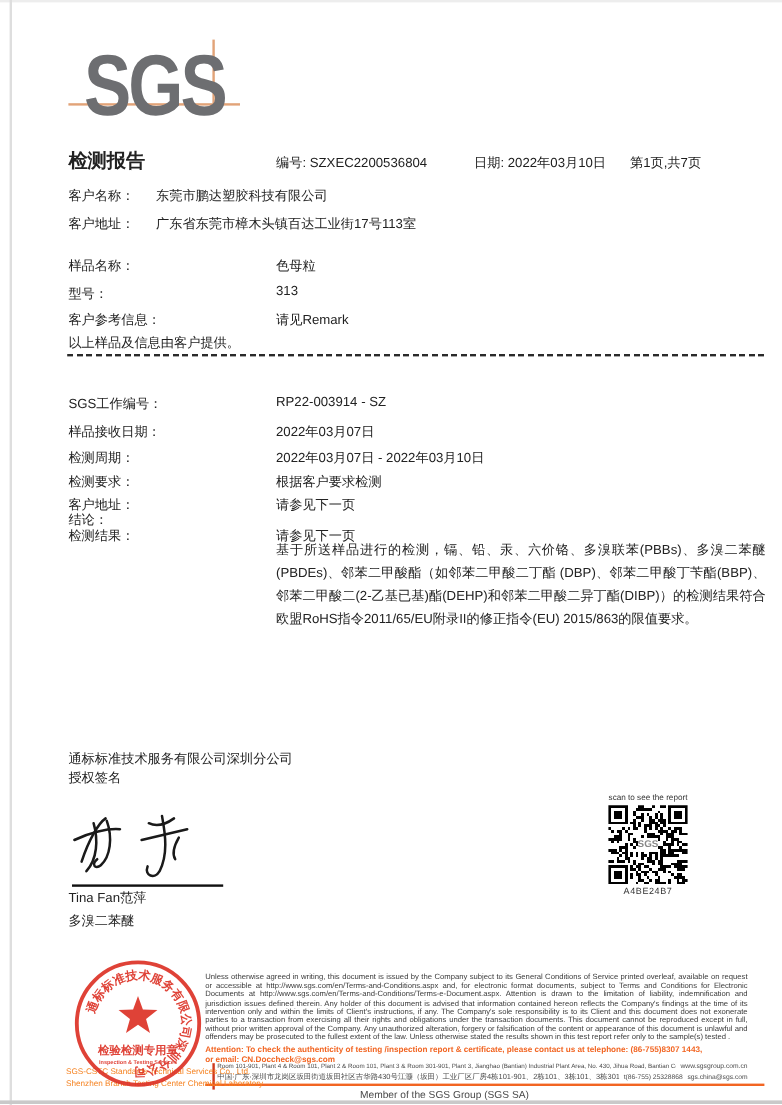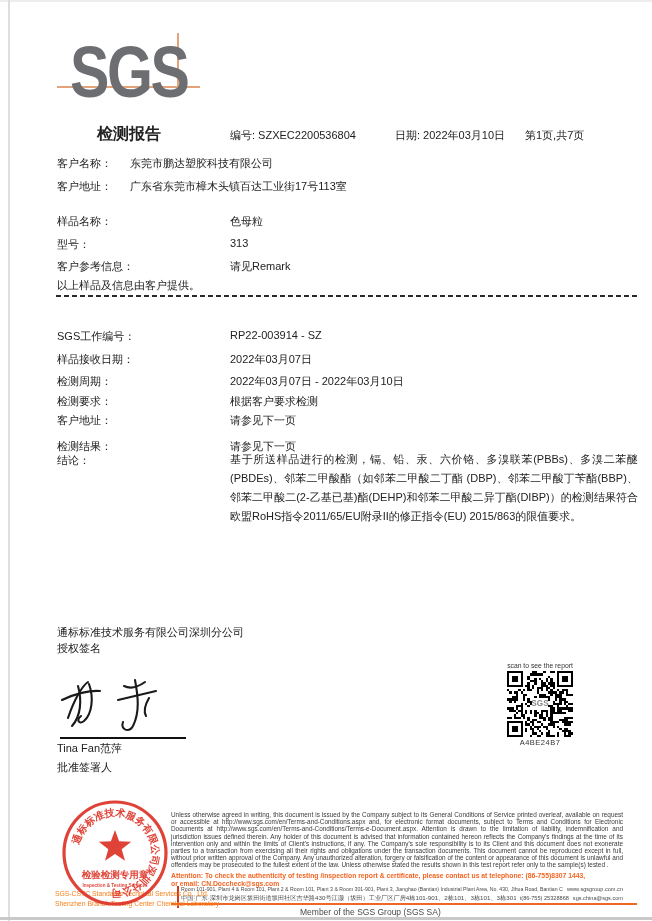--- a/index.html
+++ b/index.html
@@ -14,21 +14,21 @@
   .edge-top{left:0;top:0;width:652px;height:2px;background:#ededed;}
   .edge-bottom{left:0;top:917px;width:652px;height:3px;background:#c9c9c9;}
 
   
   .logo-text{left:70px;top:36px;font-weight:bold;font-size:72px;line-height:1;
     color:var(--logo-gray);transform:scaleX(.82);transform-origin:left top;letter-spacing:-3px;}
   .logo-hline{left:57px;top:86px;width:143px;height:2px;background:var(--tan);}
   .logo-vline{left:177px;top:33px;width:2px;height:62px;background:var(--tan);}
 
   
-  .doc-title{left:57px;top:124px;font-size:16px;font-weight:bold;margin-left:40px;}
+  .doc-title{left:57px;top:124px;font-size:16px;font-weight:bold;}
   .meta{top:128px;font-size:11px;font-weight:normal;color:#1d1d1d;}
   .meta-no{left:230px;}
   .meta-date{left:395px;text-align:right;}
   .meta-page{left:525px;}
 
   .row{position:absolute;left:57px;font-size:11px;white-space:nowrap;}
   .row .lbl{display:inline-block;}
   .val-near{position:absolute;left:73px;}   
   .val-far{position:absolute;left:173px;}   
 
@@ -122,41 +122,41 @@
   <span class="val-far">根据客户要求检测</span>
 </div>
 <div class="row" style="top:413px">
   <span class="lbl">客户地址：</span>
   <span class="val-far">请参见下一页</span>
 </div>
 <div class="row" style="top:439px">
   <span class="lbl">检测结果：</span>
   <span class="val-far">请参见下一页</span>
 </div>
-<div class="row" style="top:453px">结论：</div>
+<div class="row" style="top:426px">结论：</div>
 <div class="abs conclusion">基于所送样品进行的检测，镉、铅、汞、六价铬、多溴联苯(PBBs)、多溴二苯醚(PBDEs)、邻苯二甲酸酯（如邻苯二甲酸二丁酯 (DBP)、邻苯二甲酸丁苄酯(BBP)、邻苯二甲酸二(2-乙基已基)酯(DEHP)和邻苯二甲酸二异丁酯(DIBP)）的检测结果符合欧盟RoHS指令2011/65/EU附录II的修正指令(EU) 2015/863的限值要求。</div>
 
 <div class="row" style="top:625px">通标标准技术服务有限公司深圳分公司</div>
 <div class="row" style="top:641px">授权签名</div>
 
 <svg class="abs sig-svg" width="140" height="64" viewBox="0 0 140 64">
   <g fill="none" stroke="#1a1a1a" stroke-width="2.1" stroke-linecap="round">
     <path d="M10,46 C16,28 24,14 30,10"></path>
     <path d="M4,28 C16,22 32,18 42,19"></path>
     <path d="M20,14 C24,28 23,44 14,54"></path>
     <path d="M31,12 C36,26 34,42 26,49 C21,53 18,48 23,44"></path>
     <path d="M66,14 C72,17 80,15 87,10"></path>
     <path d="M60,28 L98,19"></path>
     <path d="M77,8 C80,24 82,40 75,54 C71,61 62,58 65,50"></path>
     <path d="M91,26 C87,33 85,39 88,44"></path>
   </g>
 </svg>
 <div class="abs sig-line"></div>
 <div class="row" style="top:741px">Tina Fan范萍</div>
-<div class="row" style="top:760px">批准签署人</div>
+<div class="row" style="top:760px">多溴二苯醚</div>
 
 <div class="abs qr-wrap">
   <div class="qr-caption">scan to see the report</div>
   <div class="qr-box">
     <svg id="qr-svg" width="66" height="66" viewBox="0 0 29 29" shape-rendering="crispEdges">
         <rect width="29" height="29" fill="#fff"></rect>
         <rect x="11" y="0" width="1" height="1" fill="#000"></rect>
         <rect x="12" y="0" width="1" height="1" fill="#000"></rect>
         <rect x="16" y="0" width="1" height="1" fill="#000"></rect>
         <rect x="19" y="0" width="1" height="1" fill="#000"></rect>

